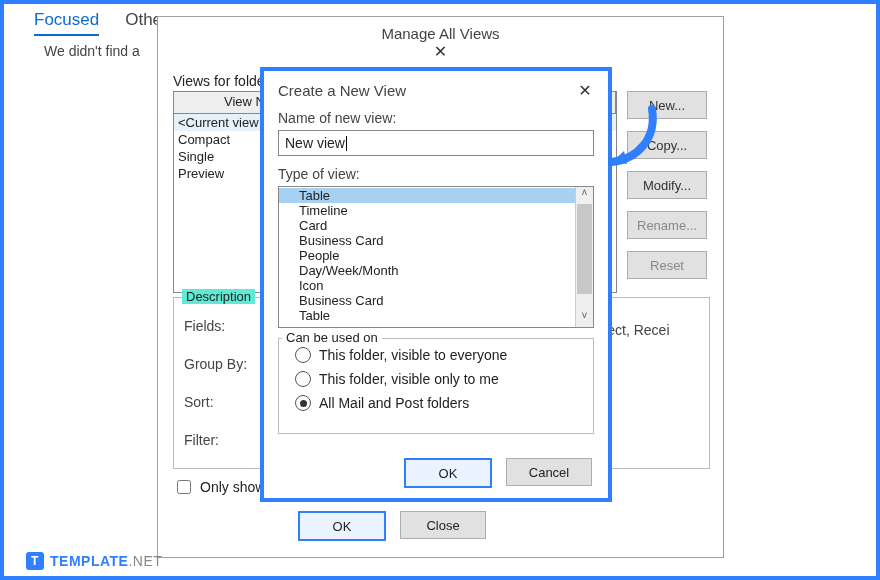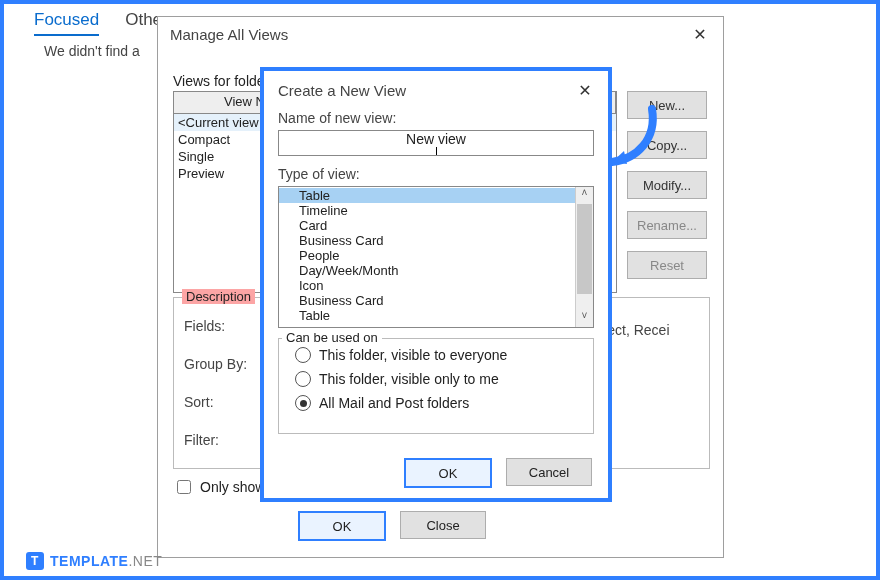--- a/index.html
+++ b/index.html
@@ -4,46 +4,46 @@
 <style>
   html,body{margin:0;padding:0;font-family:"Segoe UI",Arial,sans-serif;font-size:14px;color:#222;background:#fff;}
   .canvas{position:relative;width:880px;height:580px;border:4px solid #2f7fff;box-sizing:border-box;overflow:hidden;background:#fff;}
   .tabbar{position:absolute;left:30px;top:6px;display:flex;gap:26px;font-size:17px;}
   .tabbar .tab{color:#444;padding-bottom:4px;}
   .tabbar .tab.active{color:#0a6ccd;border-bottom:2px solid #0a6ccd;}
   .bydate{position:absolute;left:225px;top:9px;font-size:14px;color:#444;text-decoration:underline;display:flex;align-items:center;gap:4px;}
   .uparrow{position:absolute;left:327px;top:9px;font-size:14px;color:#444;}
   .noresult{position:absolute;left:40px;top:39px;font-size:14px;color:#444;}
   .modal1{position:absolute;left:153px;top:12px;width:565px;height:540px;background:#fff;border:1px solid #9e9e9e;box-shadow:0 0 0 transparent;}
-  .modal1 .titlebar{display:flex;justify-content:space-between;align-items:center;padding:8px 12px 10px 12px;}
+  .modal1 .titlebar{display:flex;justify-content:space-between;align-items:center;padding:8px 12px 10px 12px;flex-direction:column;}
   .modal1 .titlebar .t{font-size:15px;color:#444;}
   .closex{font-family:Arial;font-size:16px;color:#333;cursor:pointer;width:22px;text-align:center;}
   .viewsfor{position:absolute;left:15px;top:56px;font-size:14px;}
   .viewslist{position:absolute;left:15px;top:74px;width:442px;height:200px;border:1px solid #888;background:#fff;}
   .viewslist .hdr{background:#eee;border-bottom:1px solid #888;padding:2px 0 2px 50px;border-right:1px solid #888;height:17px;font-size:13px;}
   .viewslist .row{padding:1px 0 1px 4px;font-size:13px;border-bottom:none;}
   .viewslist .row.cur{background:#e5f1fb;}
   .rbuttons{position:absolute;right:16px;top:74px;width:80px;display:flex;flex-direction:column;gap:12px;}
   .wbtn{height:26px;border:1px solid #adadad;background:#e1e1e1;font-size:13px;color:#333;display:flex;align-items:center;justify-content:center;cursor:pointer;}
   .wbtn.disabled{color:#888;text-align:right;}
   .descbox{position:absolute;left:15px;top:280px;width:535px;height:170px;border:1px solid #bbb;}
-  .descbox .legend{position:relative;top:-10px;left:8px;background:#fca5a5;padding:0 4px;font-size:13px;display:inline-block;}
+  .descbox .legend{position:relative;top:-10px;left:8px;background:#5eead4;padding:0 4px;font-size:13px;display:inline-block;}
   .descbox .lbl{position:absolute;left:10px;font-size:14px;color:#444;}
   .onlyshow{position:absolute;left:15px;top:460px;display:flex;align-items:center;gap:6px;font-size:14px;}
   .onlyshow input{width:14px;height:14px;}
   .bottombtns{position:absolute;left:140px;top:494px;display:flex;gap:14px;}
   .btn{width:84px;height:26px;border:1px solid #adadad;background:#e1e1e1;font-size:13px;display:flex;align-items:center;justify-content:center;cursor:pointer;}
   .btn.primary{border:2px solid #2f7fff;background:#eaf3ff;}
   .btn.disabled{color:#999;}
   .modal2wrap{position:absolute;left:256px;top:63px;width:344px;height:427px;border:4px solid #2f7fff;background:#fff;z-index:5;}
   .modal2{position:absolute;inset:0;background:#fff;border-radius:28px;}
   .modal2 .titlebar{display:flex;justify-content:space-between;align-items:center;padding:10px 12px 9px 14px;}
   .modal2 .titlebar .t{font-size:15px;color:#444;}
   .modal2 .label{font-size:14px;color:#444;margin:1px 14px 4px 14px;}
-  .modal2 .input{margin:0 14px 10px 14px;height:24px;border:1px solid #888;padding:0 6px;display:flex;align-items:center;font-size:14px;flex-direction:column;}
+  .modal2 .input{margin:0 14px 10px 14px;height:24px;border:1px solid #888;padding:0 6px;display:flex;align-items:center;font-size:14px;}
   .modal2 .input .cursor{display:inline-block;width:1px;height:15px;background:#000;margin-left:1px;}
   .typelist{margin:0 14px 10px 14px;height:140px;border:1px solid #888;position:relative;overflow:hidden;}
   .typelist .inner{padding:1px 0;}
   .typelist .opt{padding:0 20px;font-size:13px;line-height:15px;}
   .typelist .opt.selected{background:#a7d1f3;}
   .typelist .scrollbar{position:absolute;right:0;top:0;width:17px;height:100%;background:#efefef;border-left:1px solid #ccc;}
   .typelist .scrollbar .up,.typelist .scrollbar .down{height:17px;text-align:center;font-size:10px;color:#555;}
   .typelist .scrollbar .thumb{position:absolute;top:17px;left:1px;right:1px;height:90px;background:#c7c7c7;}
   .grp{margin:0 14px;border:1px solid #bbb;height:94px;position:relative;}
   .grp .legend{position:relative;top:-10px;left:3px;background:#fff;padding:0 4px;font-size:13px;display:inline-block;}

